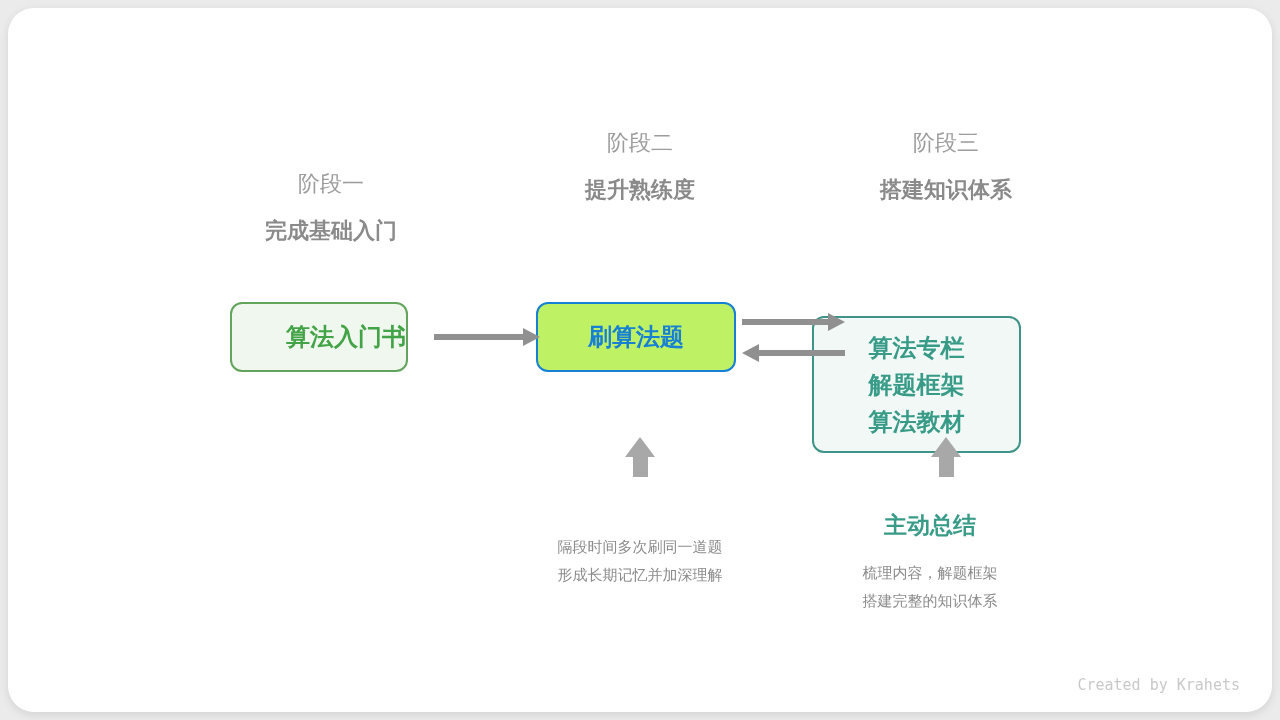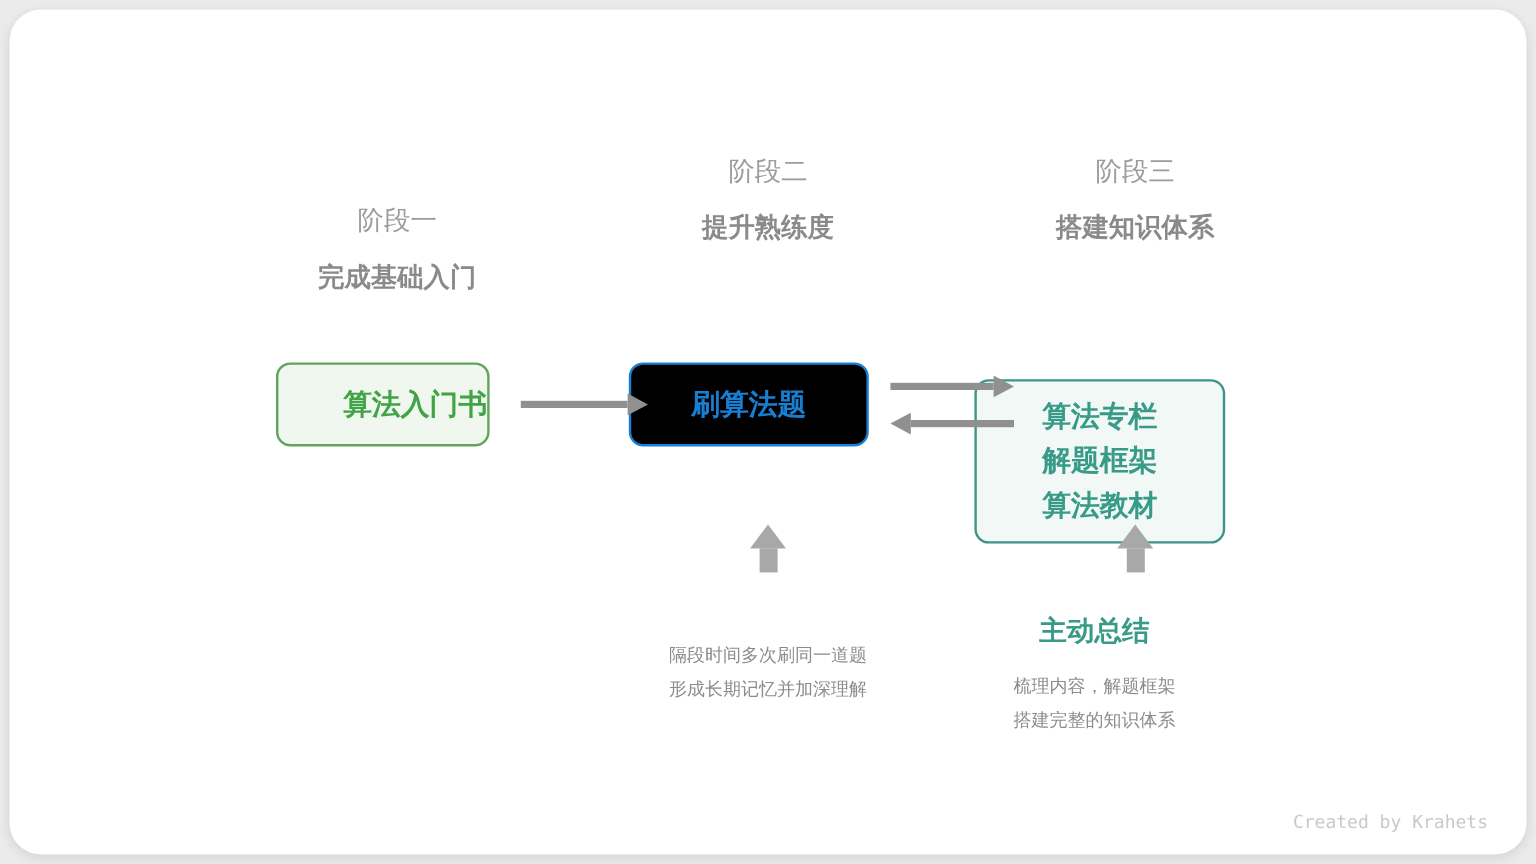--- a/index.html
+++ b/index.html
@@ -53,23 +53,23 @@
     font-size: 24px;
   }
   .box-green {
     left: 230px; top: 302px; width: 178px; height: 70px;
     border: 2.5px solid #62a45c;
     background: #f0f7ef;
     color: #43a347;
     align-items: flex-end;
   }
   .box-blue {
-    left: 524px; top: 302px; width: 200px; height: 70px;
+    left: 536px; top: 302px; width: 200px; height: 70px;
     border: 2.5px solid #1780d4;
-    background: #000000;
+    background: #bef264;
     color: #1780d4;
   }
   .box-teal {
     left: 812px; top: 268px; width: 209px; height: 137px;
     border: 2.5px solid #3e9488;
     background: #f1f8f5;
     color: #379b88;
     margin-top: 48px;
   }
   .box-teal .box-line { line-height: 37px; }
@@ -122,21 +122,21 @@
   .arrow-up-mid { left: 625px; }
   .arrow-up-right { left: 931px; }
   
   .annotation {
     position: absolute;
     top: 512px;
     width: 320px;
     text-align: center;
   }
   .annotation-mid { left: 480px; }
-  .annotation-right { left: 752px; }
+  .annotation-right { left: 770px; }
   .annotation-title {
     font-size: 23px;
     line-height: 26px;
     font-weight: 700;
   }
   .annotation-mid .annotation-title { color: #1780d4; }
   .annotation-right .annotation-title { color: #379b88; }
   .annotation-desc {
     margin-top: 21px;
     font-size: 15px;

